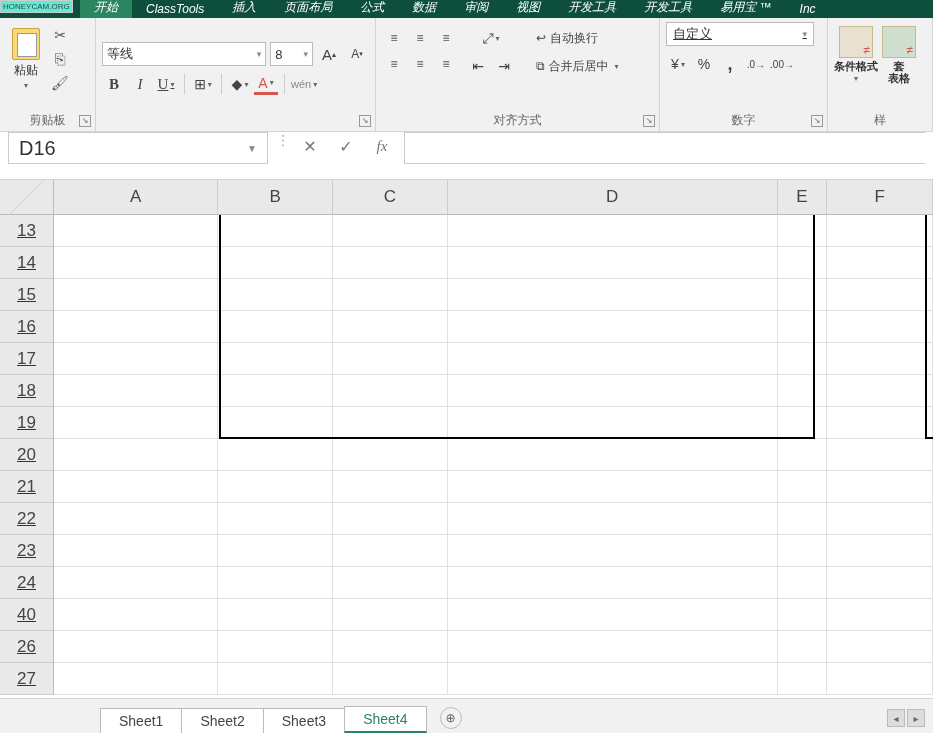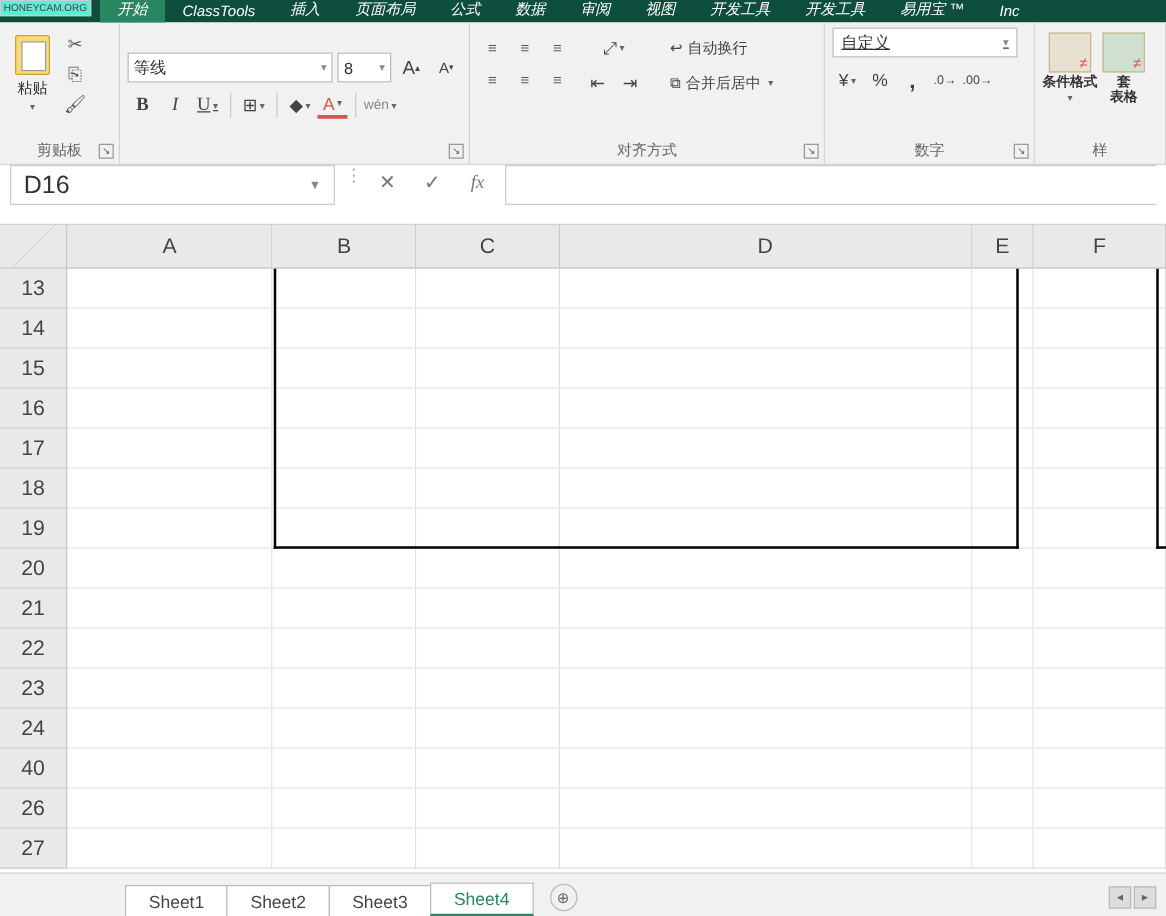--- a/index.html
+++ b/index.html
@@ -53,21 +53,21 @@
 .name-box .dd { color:#888; font-size:10px; }
 .dots { color:#aaa; font-size:14px; letter-spacing:-2px; }
 .fbar-btn { width:28px; height:28px; display:flex; align-items:center; justify-content:center; color:#777; font-size:16px; cursor:pointer; }
 .fx { font-style:italic; font-family:serif; font-size:15px; }
 .formula-input { flex:1; height:32px; border:1px solid #ccc; border-right:none; background:#fff; }
 
 .grid-area { position:relative; height:518px; overflow:hidden; }
 .corner { position:absolute; top:0; left:0; width:54px; height:35px; background:linear-gradient(135deg,#e9e9e9 50%,#ccc 50.5%,#e9e9e9 51%); border-right:1px solid #bbb; border-bottom:1px solid #bbb; }
 .col-headers { position:absolute; top:0; left:54px; right:0; height:35px; display:flex; }
 .col-h { background:#e9e9e9; border-right:1px solid #ccc; border-bottom:1px solid #bbb; display:flex; align-items:center; justify-content:center; font-size:17px; color:#444; cursor:pointer; }
-.row-headers { position:absolute; top:35px; left:0; width:54px; }
+.row-headers { position:absolute; top:35px; left:0; width:54px;text-decoration:underline; }
 .row-h { height:32px; background:#e9e9e9; border-right:1px solid #bbb; border-bottom:1px solid #ccc; display:flex; align-items:center; justify-content:center; font-size:17px; color:#444; cursor:pointer; }
 .cells { position:absolute; top:35px; left:54px; right:0; bottom:0; }
 .cell-row { height:32px; display:flex; }
 .cell { border-right:1px solid #e0e0e0; border-bottom:1px solid #e0e0e0; background:#fff; cursor:cell; }
 .thick-border { position:absolute; border:2px solid #000; pointer-events:none; }
 
 .sheet-bar { position:absolute; bottom:0; left:0; right:0; height:35px; background:#f1f1f1; border-top:1px solid #d4d4d4; display:flex; align-items:flex-end; padding-left:100px; }
 .sheet-tab { background:#fff; border:1px solid #bbb; border-bottom:none; padding:4px 18px; font-size:14px; color:#444; margin-right:-1px; cursor:pointer; }
 .sheet-tab.active { border-bottom:2px solid #2a8660; color:#2a8660; }
 .add-sheet { width:22px; height:22px; border:1px solid #bbb; border-radius:11px; margin-left:14px; margin-bottom:4px; display:flex; align-items:center; justify-content:center; color:#666; cursor:pointer; }

